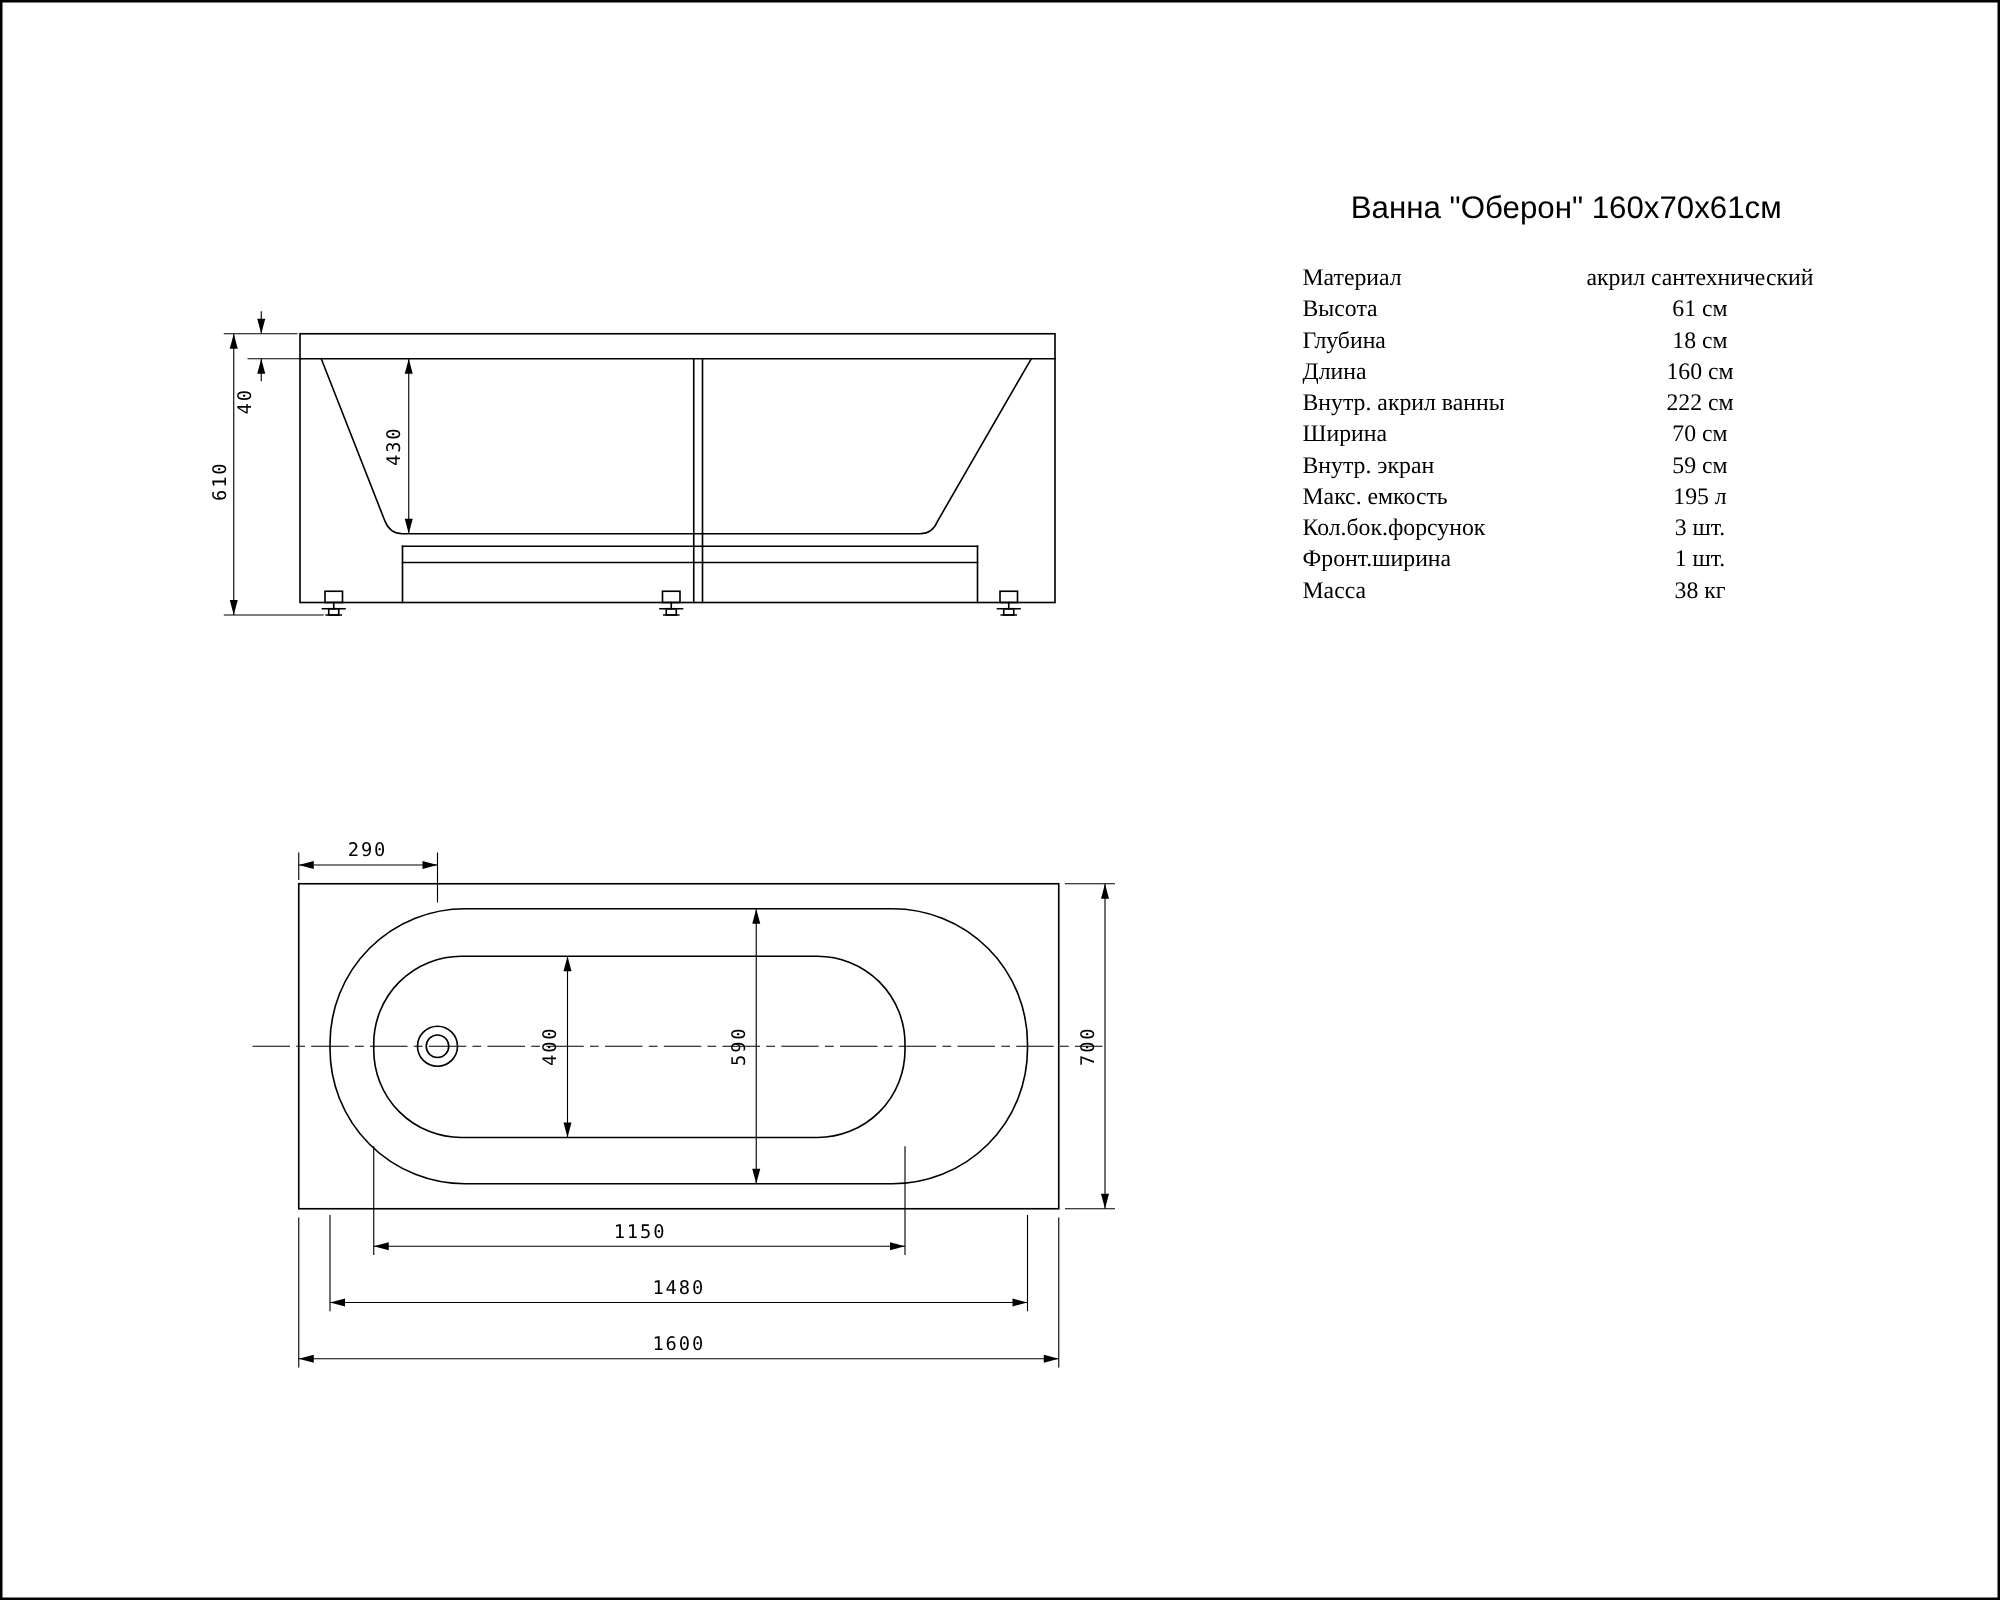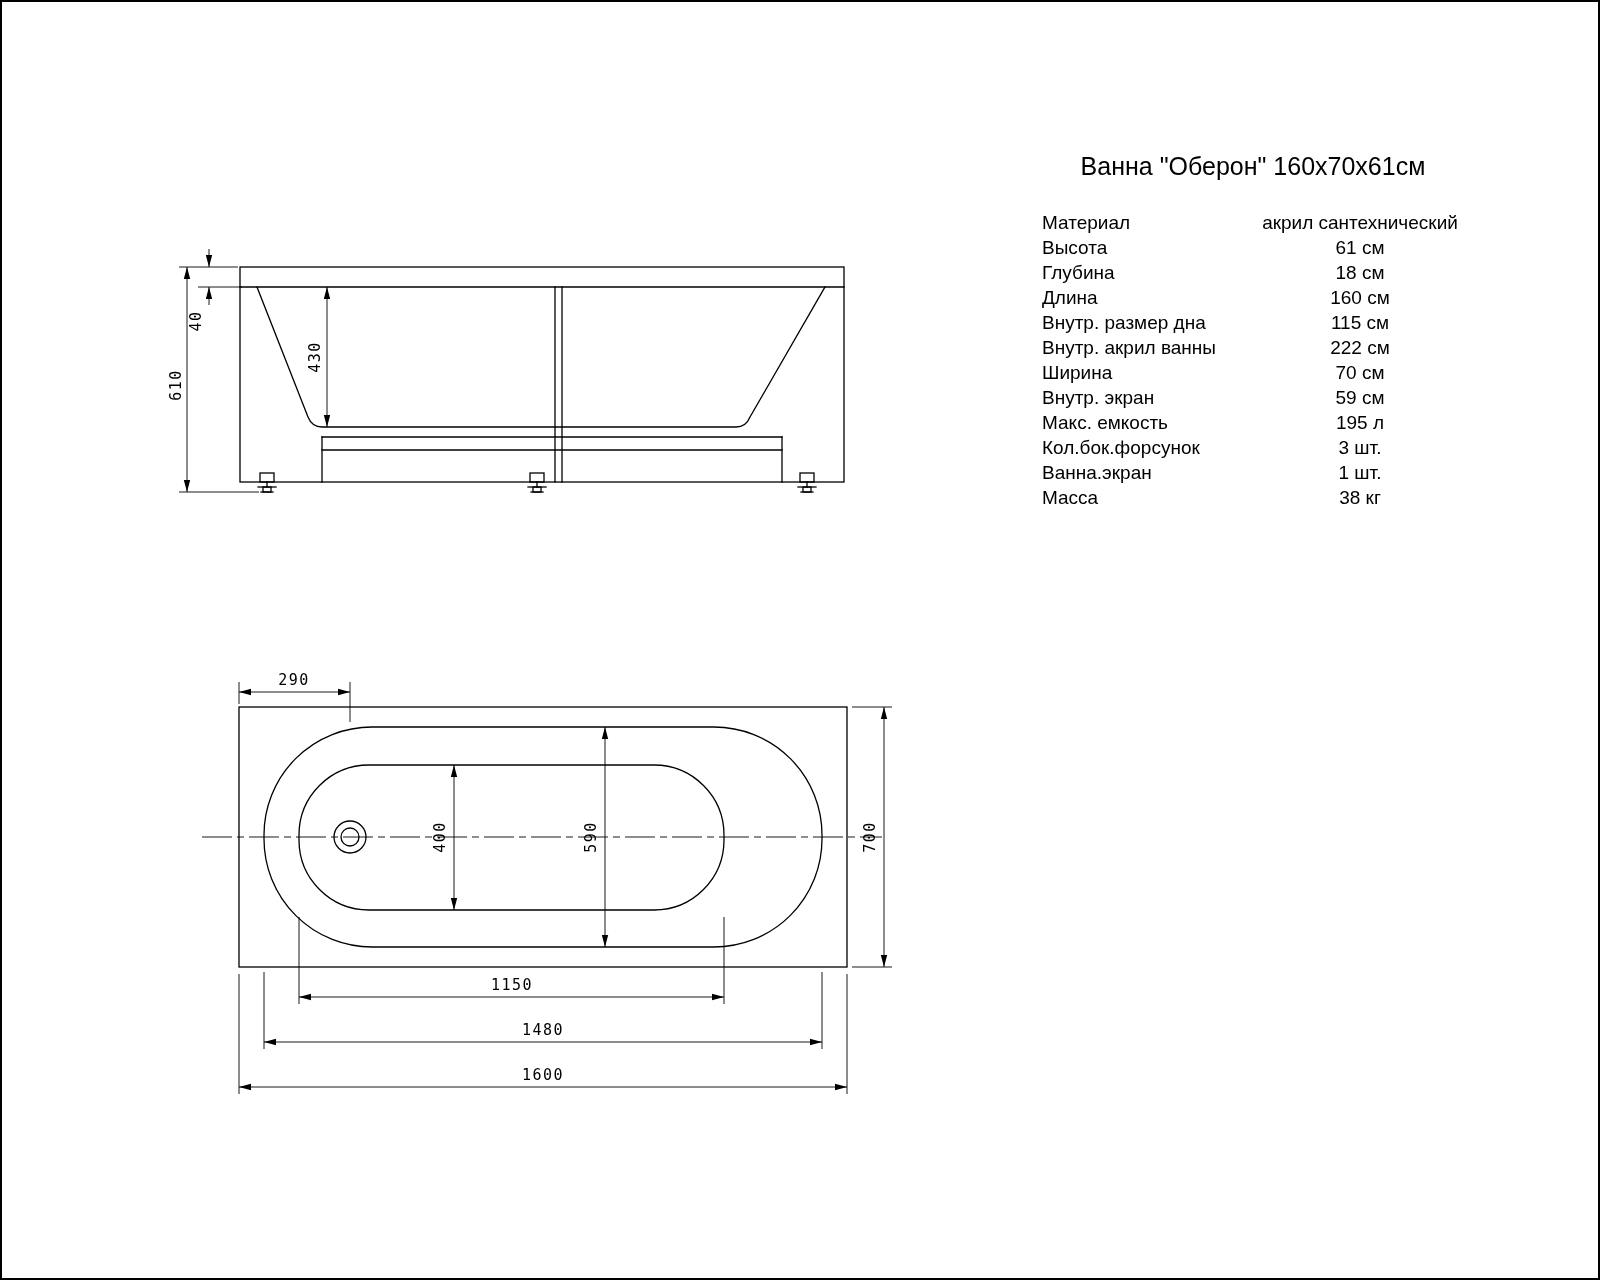--- a/index.html
+++ b/index.html
@@ -25,21 +25,21 @@
   }
   .specs {
     position: absolute;
     left: 1040px; top: 208px; width: 422px;
     font-size: 19px;
   }
   .spec-row {
     display: flex;
     justify-content: space-between;
     align-items: flex-start;
-    height: 25px; line-height: 25px;
+    height: 25px; line-height: 25px; font-family: Liberation Serif, serif;
   }
   .spec-label { white-space: nowrap; }
   .spec-value { flex: none; width: 208px; text-align: center; white-space: nowrap; }
   svg.drawing { position: absolute; }
   .side-view { left: 160px; top: 235px; }
   .top-view  { left: 160px; top: 660px; }
   .obj  { stroke: #000; stroke-width: 1.3; fill: none; stroke-linecap: square; }
   .thin { stroke: #000; stroke-width: 0.9; fill: none; }
   .dim-text {
     font-family: "DejaVu Sans Mono", monospace;
@@ -67,45 +67,41 @@
     </div>
     <div class="spec-row">
       <span class="spec-label">Глубина</span>
       <span class="spec-value">18 см</span>
     </div>
     <div class="spec-row">
       <span class="spec-label">Длина</span>
       <span class="spec-value">160 см</span>
     </div>
     <div class="spec-row">
-      <span class="spec-label">Внутр. размер дна</span>
-      <span class="spec-value">115 см</span>
-    </div>
-    <div class="spec-row">
       <span class="spec-label">Внутр. акрил ванны</span>
       <span class="spec-value">222 см</span>
     </div>
     <div class="spec-row">
       <span class="spec-label">Ширина</span>
       <span class="spec-value">70 см</span>
     </div>
     <div class="spec-row">
       <span class="spec-label">Внутр. экран</span>
       <span class="spec-value">59 см</span>
     </div>
     <div class="spec-row">
       <span class="spec-label">Макс. емкость</span>
       <span class="spec-value">195 л</span>
     </div>
     <div class="spec-row">
       <span class="spec-label">Кол.бок.форсунок</span>
       <span class="spec-value">3 шт.</span>
     </div>
     <div class="spec-row">
-      <span class="spec-label">Ванна.экран</span>
+      <span class="spec-label">Фронт.ширина</span>
       <span class="spec-value">1 шт.</span>
     </div>
     <div class="spec-row">
       <span class="spec-label">Масса</span>
       <span class="spec-value">38 кг</span>
     </div>
   </div>
 
   <svg class="drawing side-view" width="700" height="280" viewBox="0 0 700 280">
     <defs>

